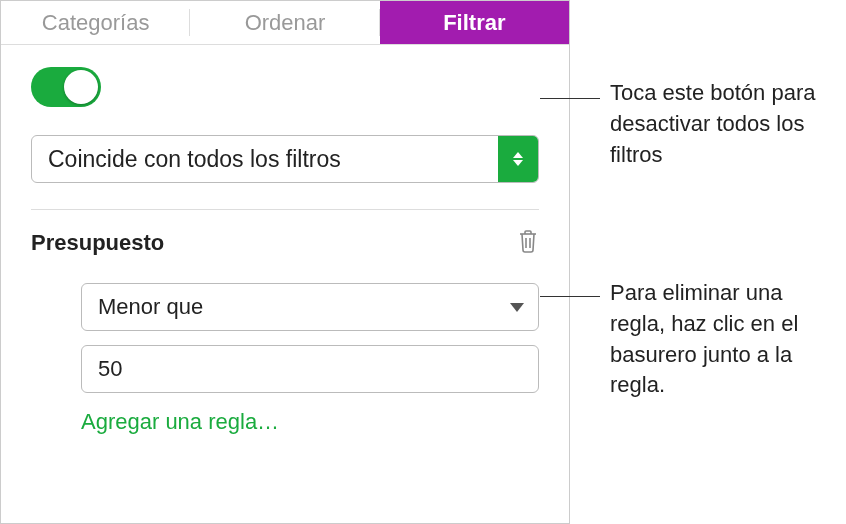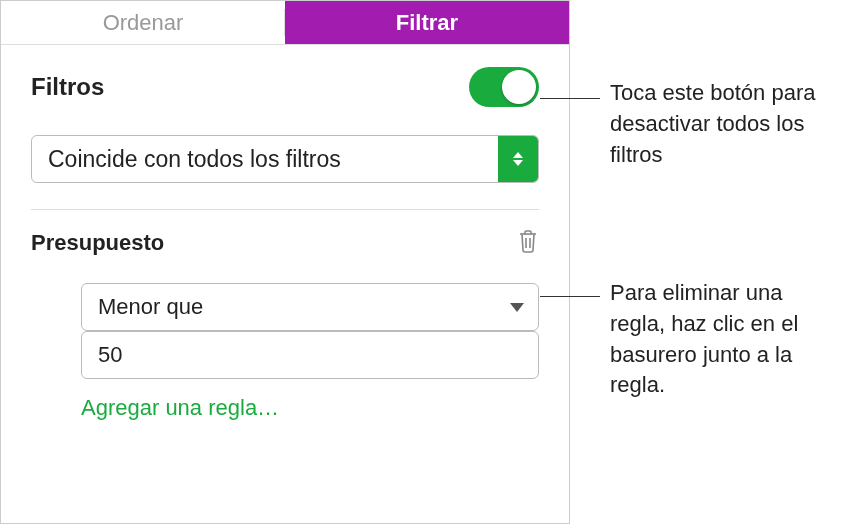--- a/index.html
+++ b/index.html
@@ -132,21 +132,21 @@
     .rule-select {
       display: flex;
       align-items: center;
       justify-content: space-between;
       border: 1px solid #bbb;
       border-radius: 6px;
       height: 48px;
       padding: 0 14px 0 16px;
       font-size: 22px;
       color: #222;
-      margin-bottom: 0;
+      margin-bottom: 14px;
       cursor: pointer;
     }
     .chev-down {
       width: 0; height: 0;
       border-left: 7px solid transparent;
       border-right: 7px solid transparent;
       border-top: 9px solid #555;
     }
     .rule-input {
       width: 100%;
@@ -182,30 +182,32 @@
       height: 1px;
       background: #333;
     }
   </style>
 </head>
 <body>
 
 <div class="panel">
   <div class="tabs">
     <div class="tab sep">
+      <span>Categorías</span>
+    </div>
+    <div class="tab sep">
       <span>Ordenar</span>
     </div>
     <div class="tab active">
       <span>Filtrar</span>
     </div>
   </div>
 
   <div class="content">
     <div class="row-heading">
-      <div class="heading">Filtros</div>
       <div class="toggle">
         <div class="knob"></div>
       </div>
     </div>
 
     <div class="select-row">
       <div class="select-text">Coincide con todos los filtros</div>
       <div class="select-chevbox">
         <div class="updown">
           <div class="tri-up"></div>

